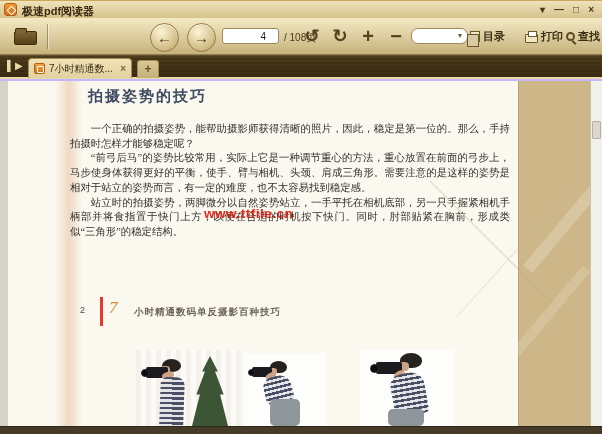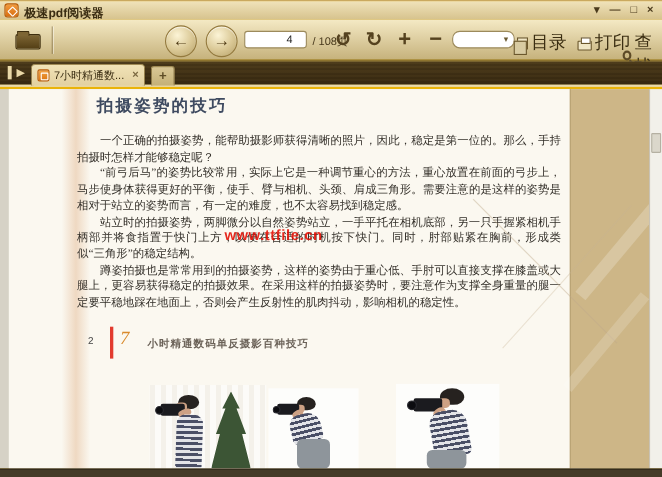--- a/index.html
+++ b/index.html
@@ -1,20 +1,20 @@
 <!DOCTYPE html>
 <html><head>
 <meta charset="utf-8">
 <style>
   html,body{margin:0;padding:0;background:#ffffff;}
   *{box-sizing:border-box;}
   .window{
     position:relative;width:602px;height:434px;overflow:hidden;
     font-family:"Liberation Sans",sans-serif;
-    background:#eab308;
+    background:#c4b5fd;
   }
   
   .titlebar{
     position:absolute;left:0;top:0;width:602px;height:18px;
     background:linear-gradient(#f0e3bb,#d6c28c);
     border-top:1px solid #caa95f;
   }
   .app-icon{
     position:absolute;left:4px;top:2px;width:13px;height:13px;border-radius:3px;
     background:linear-gradient(#f29b3e,#d96e10);border:1px solid #b85c0a;
@@ -70,21 +70,21 @@
   }
   .page-total{position:absolute;left:284px;top:13px;font-size:10px;color:#46371a;font-weight:normal;}
   .tb-glyph{position:absolute;top:6px;width:26px;text-align:center;font-size:18px;font-weight:bold;color:#55421f;cursor:default;line-height:24px;}
   .g-rl{left:299px;} .g-rr{left:327px;} .g-zi{left:355px;font-size:20px;} .g-zo{left:383px;font-size:20px;}
   .zoom-combo{
     position:absolute;left:411px;top:10px;width:57px;height:16px;background:#fff;
     border:1px solid #9c8a5c;border-radius:7px;cursor:default;
   }
   .combo-arrow{position:absolute;right:5px;top:2px;font-size:8px;color:#6b5b33;}
   .txt-btn{position:absolute;top:11px;display:flex;align-items:center;gap:3px;cursor:default;}
-  .txt-btn .lbl{font-size:16px;color:#3b2e12;}
+  .txt-btn .lbl{font-size:11px;color:#3b2e12;font-weight:bold;}
   .b-toc{left:470px;} .b-print{left:525px;} .b-search{left:566px;align-items:center;}
   .toc-icon{position:relative;width:10px;height:11px;background:#efe6c6;border:1px solid #6b572c;}
   .toc-icon::before{content:"";position:absolute;left:-4px;top:2px;width:10px;height:11px;background:#d8cba2;border:1px solid #6b572c;}
   .print-icon{position:relative;width:13px;height:9px;background:#efe6c6;border:1px solid #6b572c;border-radius:1px;margin-top:3px;}
   .print-icon::before{content:"";position:absolute;left:2px;top:-4px;width:7px;height:4px;background:#fff;border:1px solid #6b572c;}
   .search-icon{position:relative;width:9px;height:9px;border:2px solid #5d4a26;border-radius:50%;}
   .search-icon::after{content:"";position:absolute;left:5px;top:6px;width:2px;height:5px;background:#5d4a26;transform:rotate(-45deg);}
   
   .tabbar{
     position:absolute;left:0;top:55px;width:602px;height:24px;
@@ -229,21 +229,20 @@
     <div class="page">
       <div class="khaki-strip"></div>
       <div class="gutter"></div>
 
       <h1 class="doc-heading">拍摄姿势的技巧</h1>
 
       <div class="doc-body">
         <p>一个正确的拍摄姿势，能帮助摄影师获得清晰的照片，因此，稳定是第一位的。那么，手持拍摄时怎样才能够稳定呢？</p>
         <p>“前弓后马”的姿势比较常用，实际上它是一种调节重心的方法，重心放置在前面的弓步上，马步使身体获得更好的平衡，使手、臂与相机、头颈、肩成三角形。需要注意的是这样的姿势是相对于站立的姿势而言，有一定的难度，也不太容易找到稳定感。</p>
         <p>站立时的拍摄姿势，两脚微分以自然姿势站立，一手平托在相机底部，另一只手握紧相机手柄部并将食指置于快门上方，以便在合适的时机按下快门。同时，肘部贴紧在胸前，形成类似“三角形”的稳定结构。</p>
-        <p>蹲姿拍摄也是常常用到的拍摄姿势，这样的姿势由于重心低、手肘可以直接支撑在膝盖或大腿上，更容易获得稳定的拍摄效果。在采用这样的拍摄姿势时，要注意作为支撑全身重量的腿一定要平稳地踩在地面上，否则会产生反射性的肌肉抖动，影响相机的稳定性。</p>
       </div>
 
       <div class="watermark">www.ttfile.cn</div>
 
       <div class="stamp s1"></div>
       <div class="stamp s2"></div>
       <div class="streak k1"></div>
       <div class="streak k2"></div>
 
       <div class="footer">

